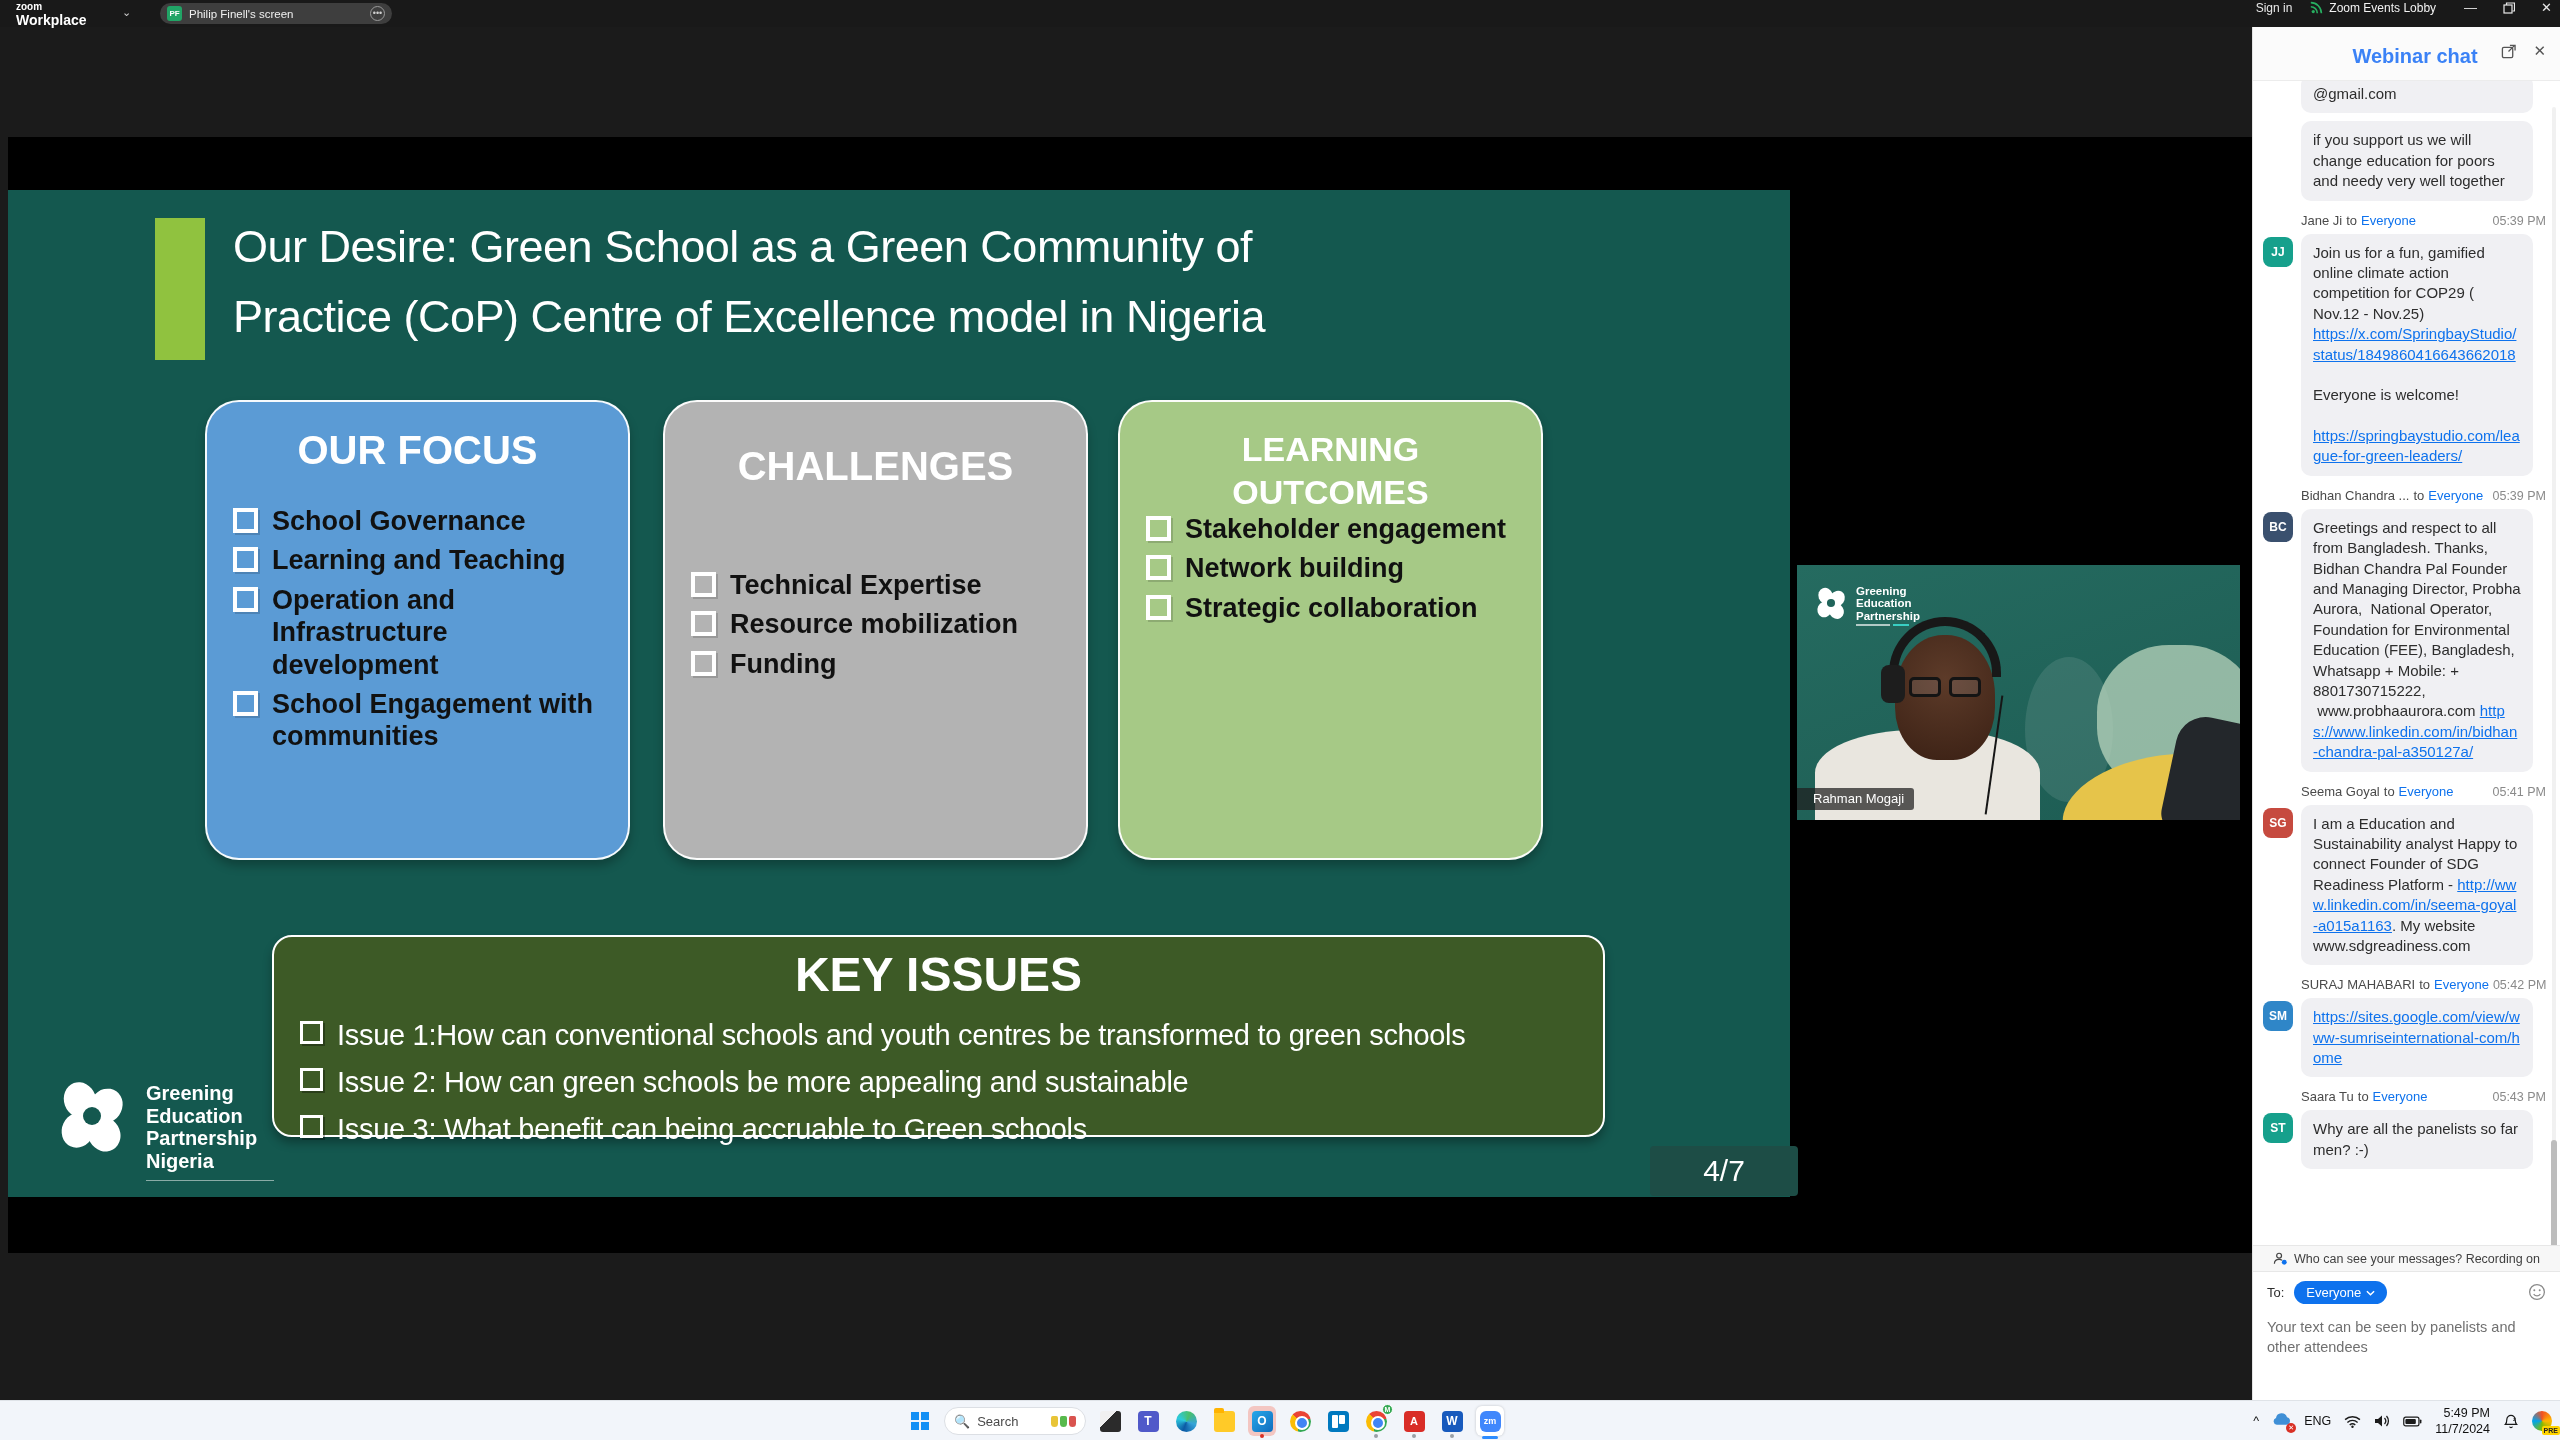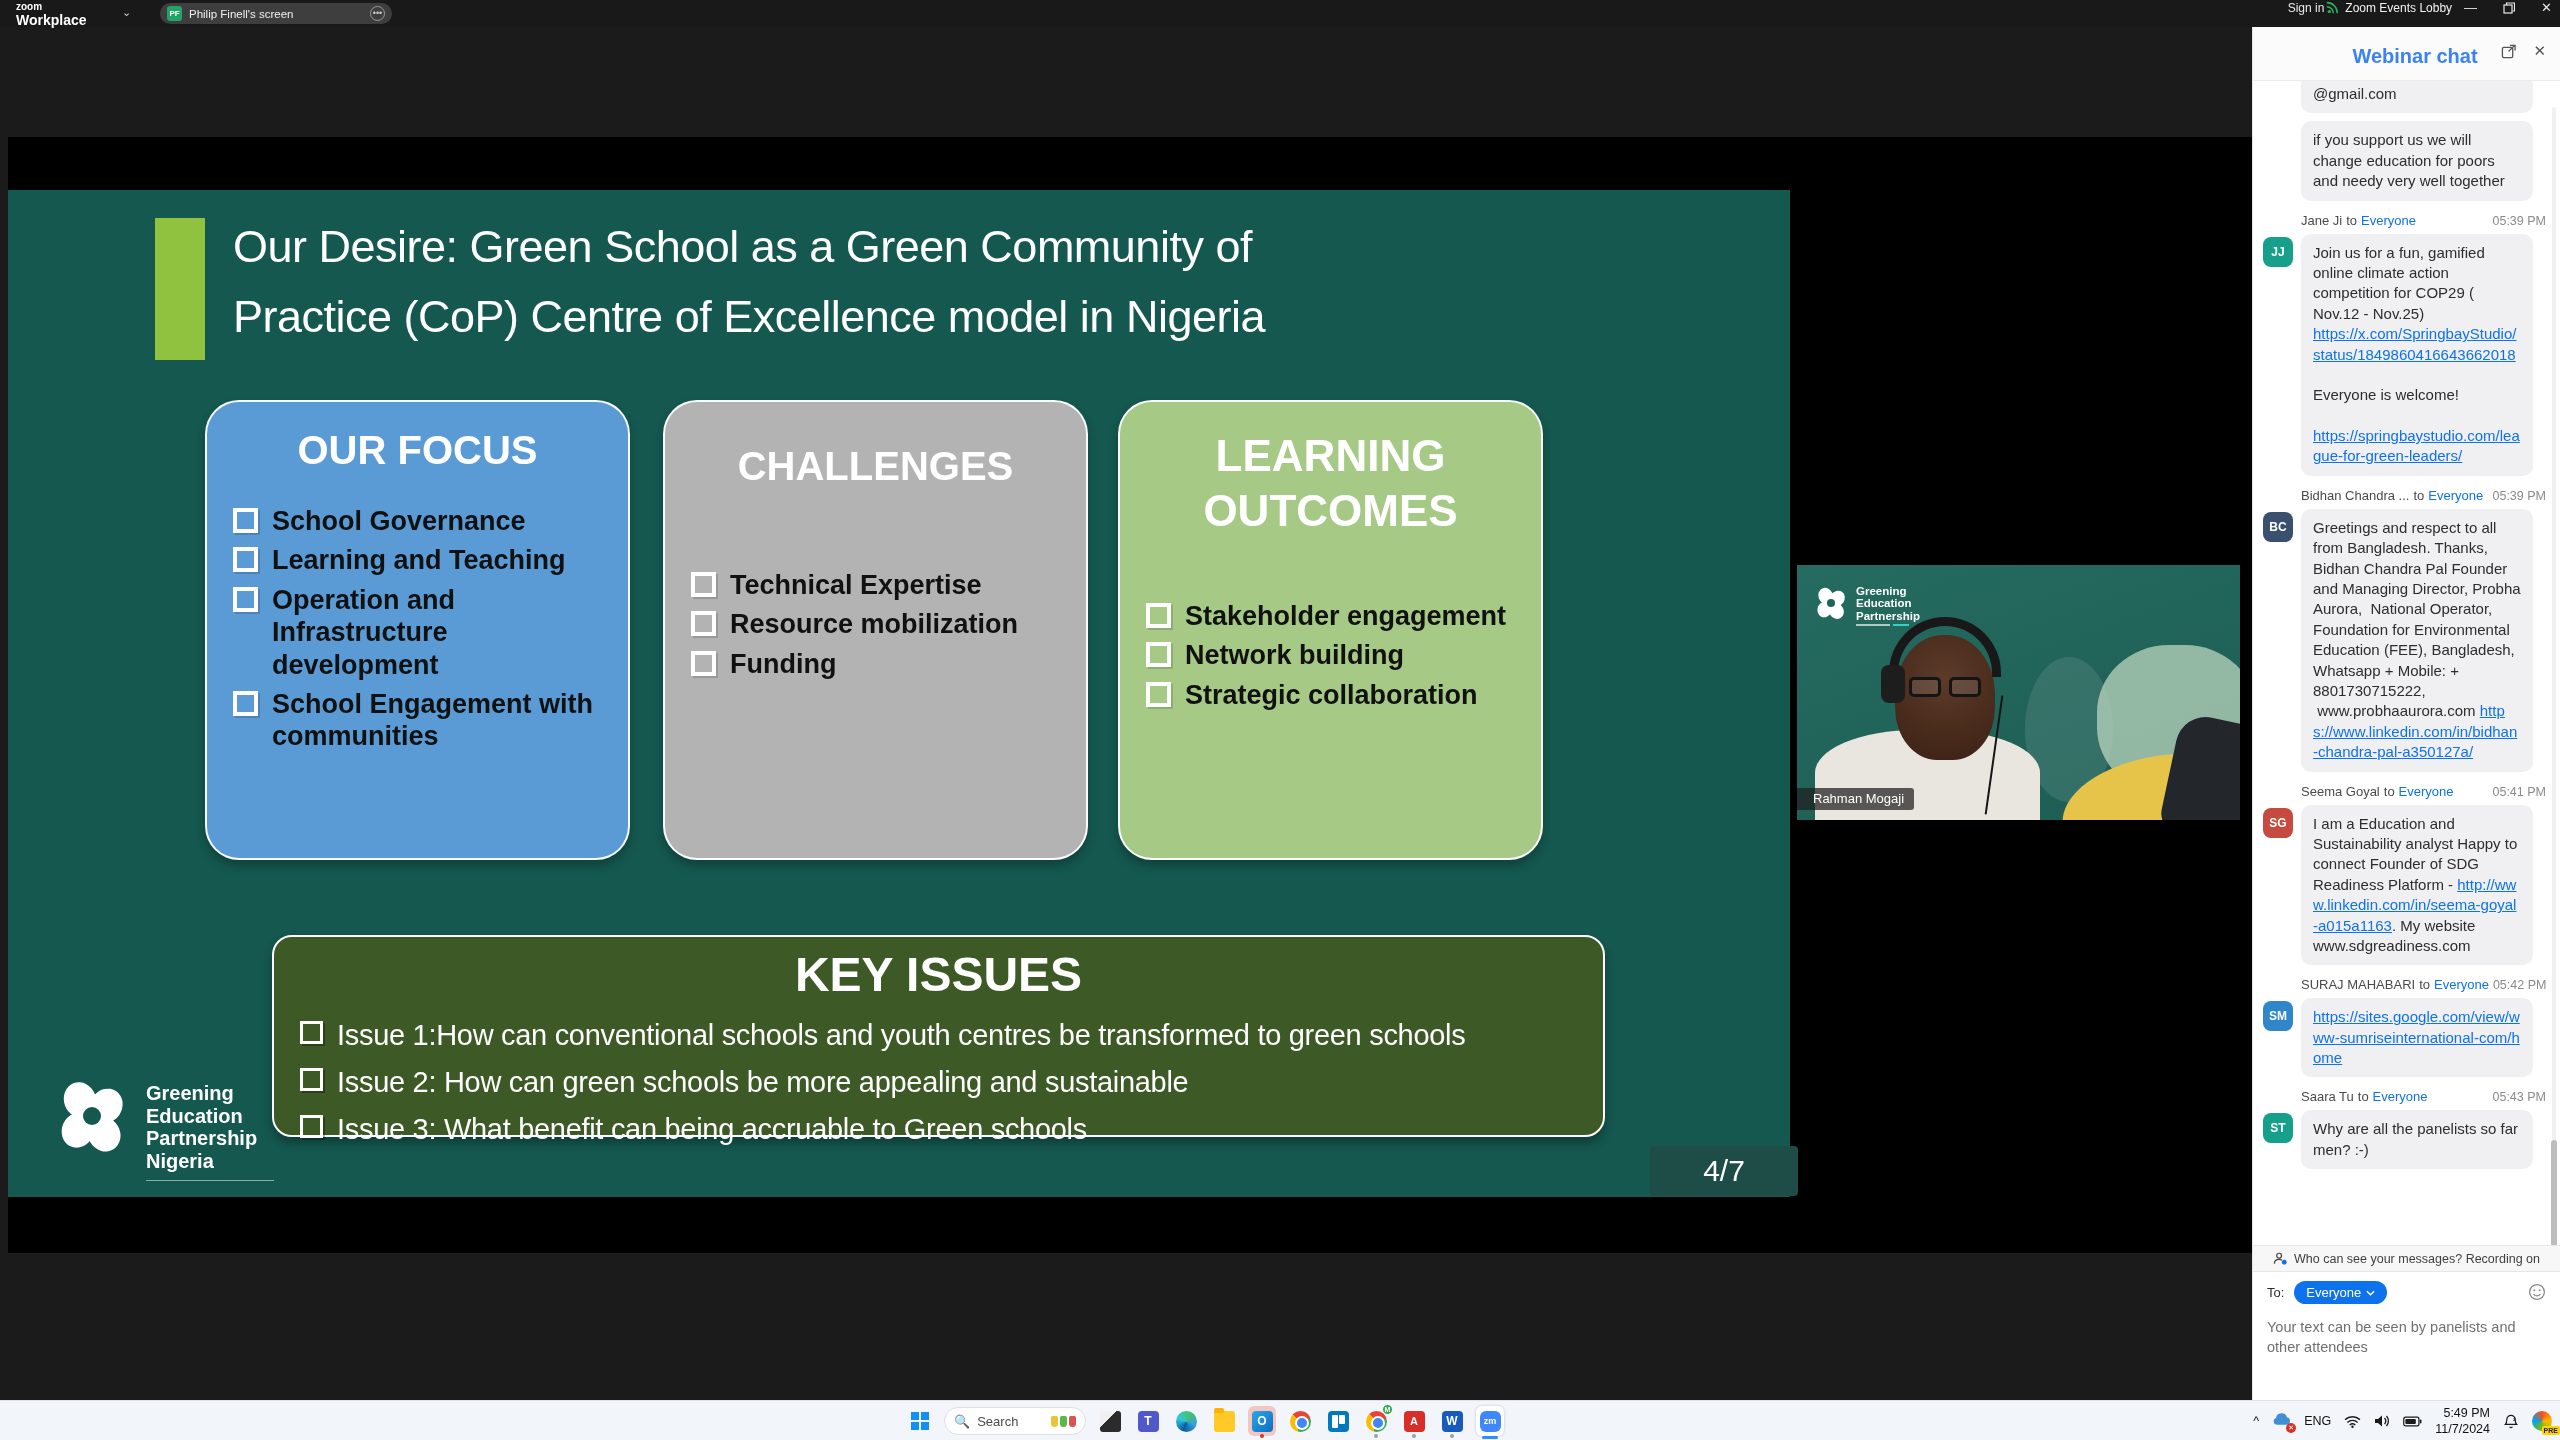--- a/index.html
+++ b/index.html
@@ -12,21 +12,21 @@
   #brand .b1 { font-size:10px; font-weight:700; }
   #brand .b2 { font-size:14px; font-weight:700; margin-top:1px; }
   #brand-chevron { position:absolute; left:122px; top:6px; color:#cfcfcf; font-size:11px; }
   #share-tab { position:absolute; left:160px; top:3px; width:232px; height:21px; background:#3e3e3e;
     border-radius:11px; display:flex; align-items:center; padding:0 7px; gap:7px; }
   #share-tab .pf { width:15px; height:15px; border-radius:3px; background:#21a566; color:#fff;
     font-size:8px; font-weight:700; display:flex; align-items:center; justify-content:center; }
   #share-tab .lbl { font-size:11.5px; color:#f0f0f0; flex:1; white-space:nowrap; }
   #share-tab .more { width:15px; height:15px; border:1px solid #9a9a9a; border-radius:50%; color:#cfcfcf;
     font-size:9px; line-height:12px; text-align:center; }
-  #tb-right { position:absolute; right:8px; top:0; height:15px; display:flex; align-items:center; gap:2px; }
+  #tb-right { position:absolute; right:8px; top:0; height:15px; display:flex; align-items:center; gap:18px; }
   #signin { font-size:12px; color:#e8e8e8; }
   #lobby { display:flex; align-items:center; gap:6px; font-size:12px; color:#f2f2f2; }
   .winctl { display:flex; align-items:center; gap:26px; margin-left:10px; color:#e8e8e8; }
   .winctl span { font-size:13px; }
 
   
   #stage { position:absolute; left:8px; top:137px; width:2244px; height:1116px; background:#000; }
   #slide { position:absolute; left:0; top:53px; width:1782px; height:1007px; background:#14584f; }
 
   #title-accent { position:absolute; left:147px; top:28px; width:50px; height:142px; background:#90c23f; }
@@ -34,21 +34,21 @@
     font-size:45px; font-weight:500; line-height:1.55; letter-spacing:-0.5px; }
 
   .sbox { position:absolute; top:210px; height:460px; border-radius:34px; border:2px solid rgba(255,255,255,.95);
     padding:26px 26px 0 26px; box-shadow:0 6px 10px rgba(0,0,0,.25); }
   #box-focus { left:197px; width:425px; background:#5b9bd5; }
   #box-challenges { left:655px; width:425px; background:#b3b3b3; }
   #box-outcomes { left:1110px; width:425px; background:#a6c986; }
   .sbox h2 { color:#fff; text-align:center; font-weight:700; font-size:40px; letter-spacing:0; }
   #box-focus h2 { margin-bottom:32px; }
   #box-challenges h2 { margin-top:16px; margin-bottom:80px; }
-  #box-outcomes h2 { font-size:44px; line-height:1.25; margin-bottom:62px; }
+  #box-outcomes h2 { font-size:34px; line-height:1.25; }
   .ci { display:flex; gap:14px; margin-bottom:7px; }
   .cb { flex:0 0 auto; width:25px; height:25px; border:4px solid #fff; margin-top:3px;
     box-shadow:2px 2px 0 rgba(0,0,0,.15); }
   .ct { font-size:27px; font-weight:700; color:#111; line-height:1.2; }
 
   #key-issues { position:absolute; left:264px; top:745px; width:1333px; height:202px; background:#3d5a26;
     border:2px solid #fff; border-radius:20px; box-shadow:0 6px 10px rgba(0,0,0,.3); padding:10px 26px 0 26px; }
   #key-issues h2 { color:#fff; text-align:center; font-size:48px; font-weight:700; margin-bottom:16px; }
   #key-issues .ci { margin-bottom:12px; }
   #key-issues .cb { width:23px; height:23px; border:3px solid #fff; box-shadow:2px 2px 0 rgba(0,0,0,.3); }

